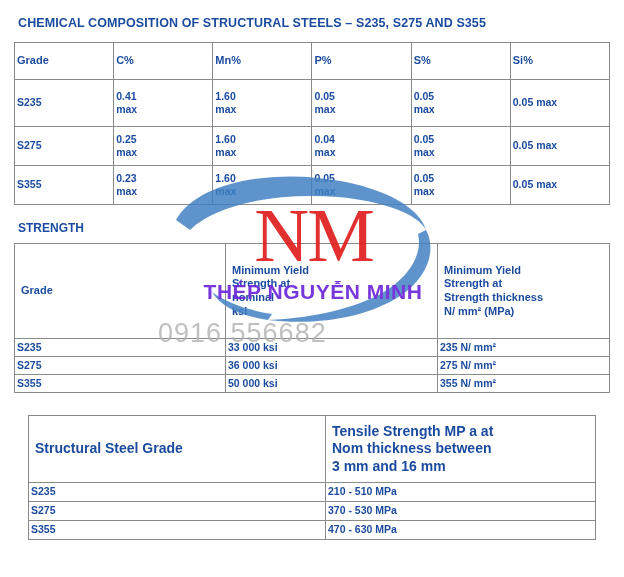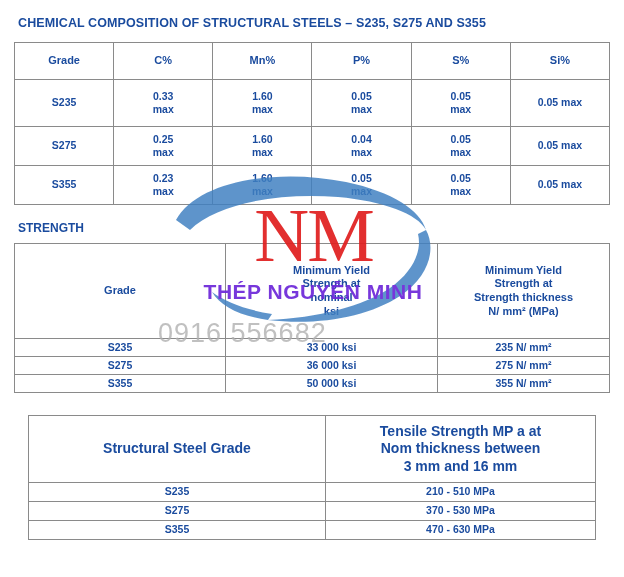--- a/index.html
+++ b/index.html
@@ -35,21 +35,21 @@
     margin: 16px 0 8px 4px;
   }
   table {
     border-collapse: collapse;
     width: 596px;
     table-layout: fixed;
   }
   table.t1 { width: 596px; }
   th, td {
     border: 1px solid #8a8a8a;
-    text-align: center;
+    text-align: left;
     vertical-align: middle;
     font-size: 10.5px;
     font-weight: bold;
     color: #1a4b9e;
     padding: 3px 2px;
     line-height: 1.25;
   }
   .t1 thead th {
     height: 30px;
     font-size: 11px;
@@ -161,21 +161,21 @@
         <th>C%</th>
         <th>Mn%</th>
         <th>P%</th>
         <th>S%</th>
         <th>Si%</th>
       </tr>
     </thead>
     <tbody>
       <tr class="tall">
         <td>S235</td>
-        <td><span>0.33</span><span class="sub">max</span></td>
+        <td><span>0.41</span><span class="sub">max</span></td>
         <td><span>1.60</span><span class="sub">max</span></td>
         <td><span>0.05</span><span class="sub">max</span></td>
         <td><span>0.05</span><span class="sub">max</span></td>
         <td>0.05 max</td>
       </tr>
       <tr>
         <td>S275</td>
         <td><span>0.25</span><span class="sub">max</span></td>
         <td><span>1.60</span><span class="sub">max</span></td>
         <td><span>0.04</span><span class="sub">max</span></td>

